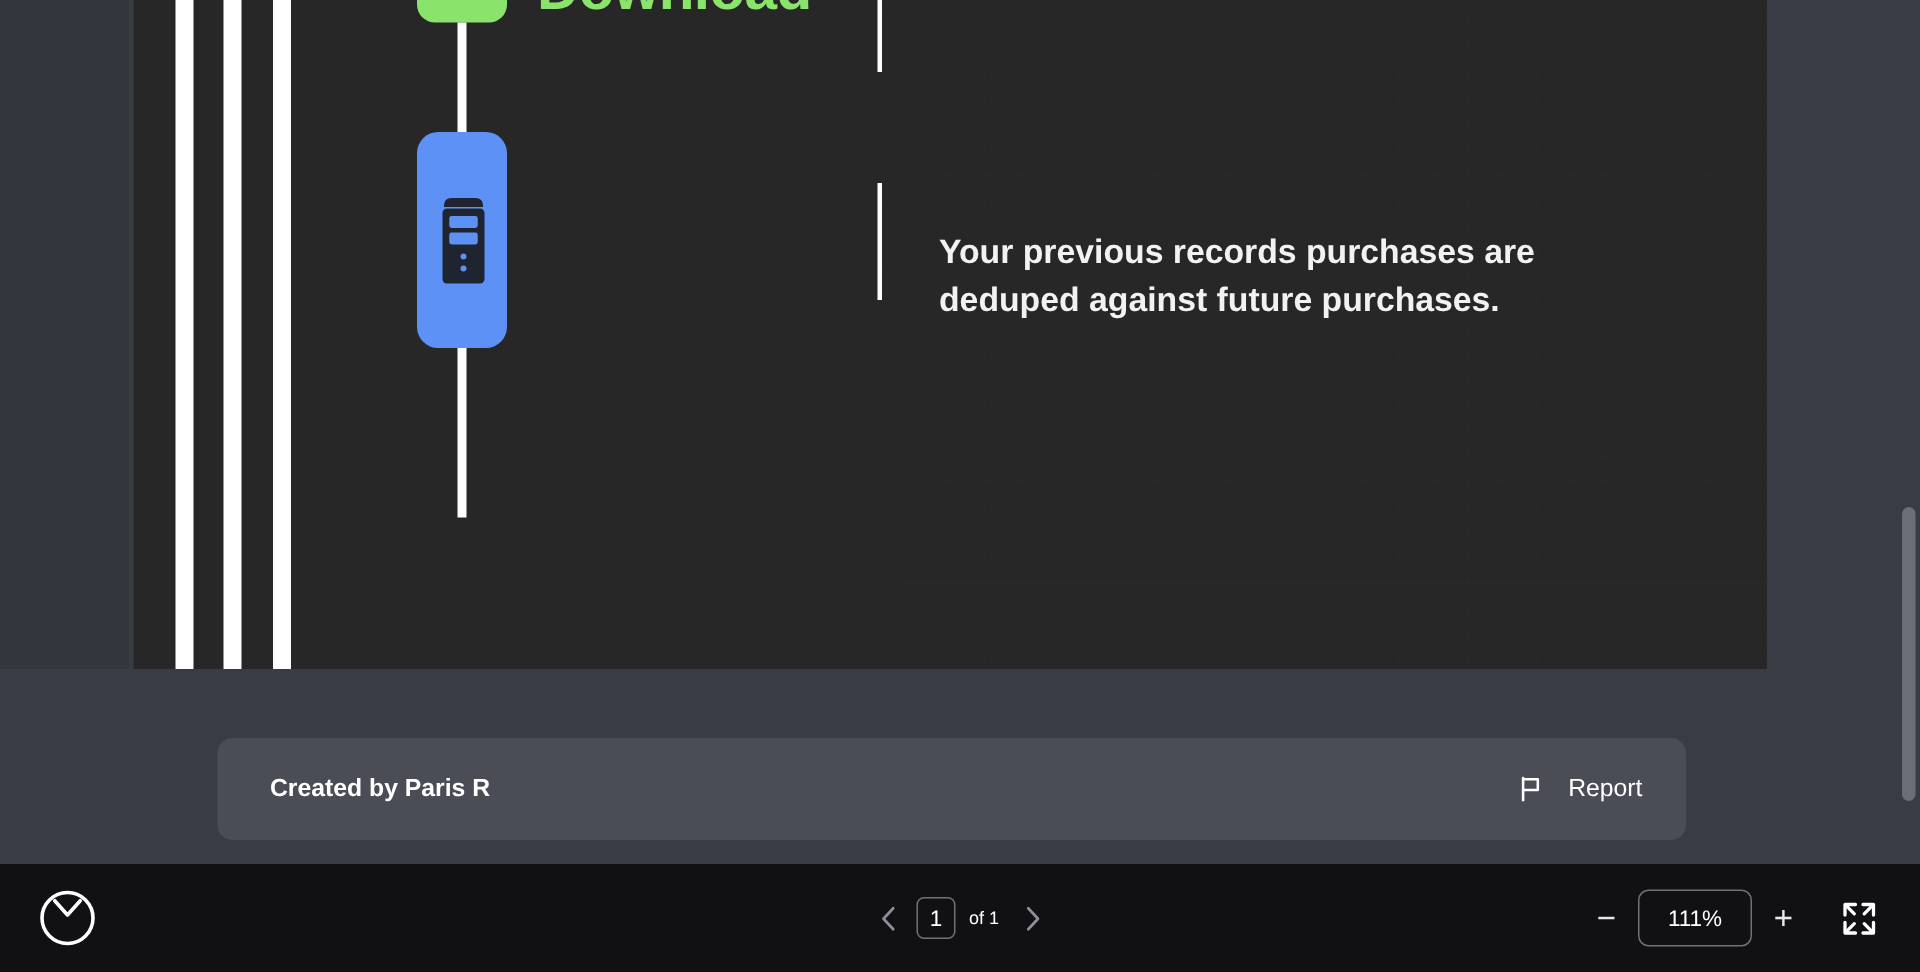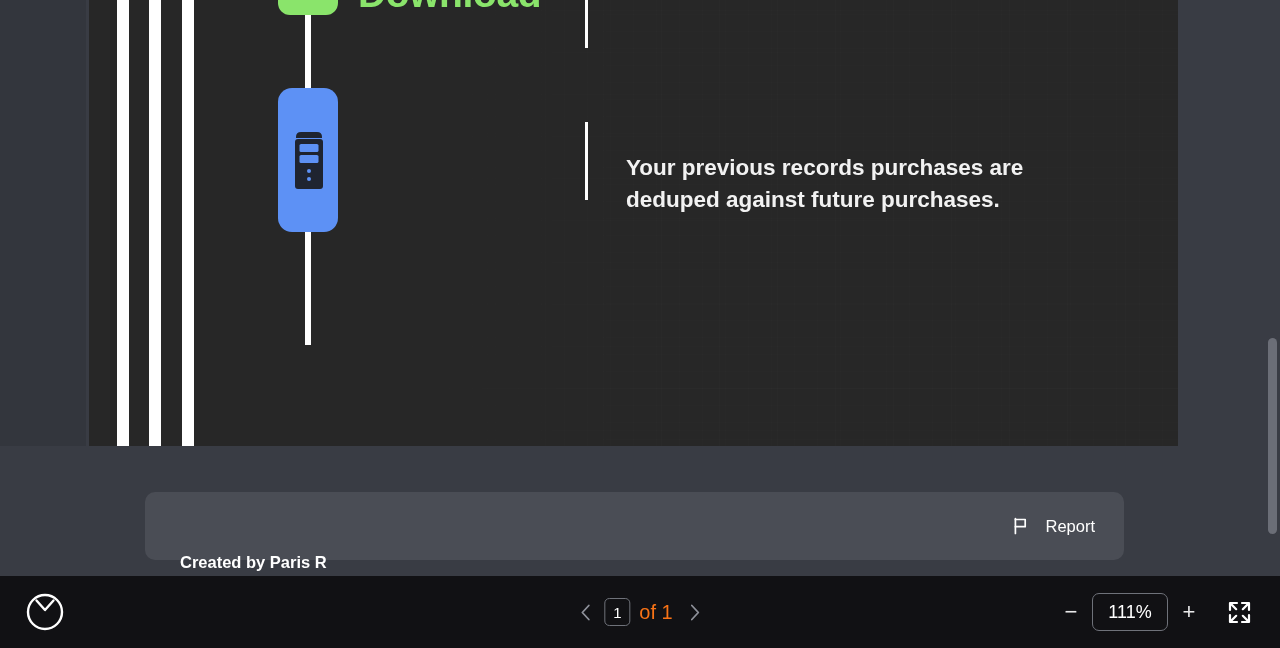--- a/index.html
+++ b/index.html
@@ -94,21 +94,21 @@
     font-size:22.5px; line-height:32px; font-weight:700; color:#f2f2f2;margin-top:28px;
   }
 
   
   #created-bar{
     position:absolute; left:145px; top:492px; width:979px; height:68px;
     background:#4a4d55; border-radius:10px;
   }
   #created-by-text{
     position:absolute; left:35px; top:50%; transform:translateY(-50%);
-    color:#ffffff; font-size:16.5px; font-weight:700;margin-top:36px;
+    color:#ffffff; font-size:16.5px; font-weight:700;
   }
   #report-button{
     position:absolute; right:29px; top:50%; transform:translateY(-50%);
     display:flex; align-items:center; gap:15px;
     color:#ffffff; font-size:16.5px; cursor:pointer;
   }
   #report-label{ font-weight:400; }
 
   
   #scrollbar-track{
@@ -138,35 +138,35 @@
   }
   .pager-arrow{
     width:26px; height:26px; display:flex; align-items:center; justify-content:center;
     color:#8d9099; cursor:pointer;
   }
   #page-input{
     width:26px; height:28px; border:1px solid #6f727a; border-radius:5px;
     background:transparent; color:#ffffff; font-size:15px; text-align:center;
     font-family:"Liberation Sans", sans-serif; outline:none;
   }
-  #page-total{ color:#f97316; font-size:20px; padding:0 3px; }
+  #page-total{ color:#ffffff; font-size:12px; padding:0 3px; }
 
   #zoom-controls{
     position:absolute; right:24px; display:flex; align-items:center; gap:0;
     color:#e9e9ea;
   }
   .zoom-btn{
     width:30px; height:30px; display:flex; align-items:center; justify-content:center;
     font-size:22px; color:#e9e9ea; cursor:pointer; line-height:1;
   }
   #zoom-value{
     width:76px; height:38px; margin:16px 6px;
     border:1px solid #6f727a; border-radius:7px;
     display:flex; align-items:center; justify-content:center;
-    color:#ffffff; font-size:18px; cursor:pointer;
+    color:#ffffff; font-size:15px; cursor:pointer;
   }
   #fullscreen-button{
     width:34px; height:34px; margin-left:18px;
     display:flex; align-items:center; justify-content:center; cursor:pointer;
   }
 </style>
 </head>
 <body>
 
 <div id="viewer-area">

